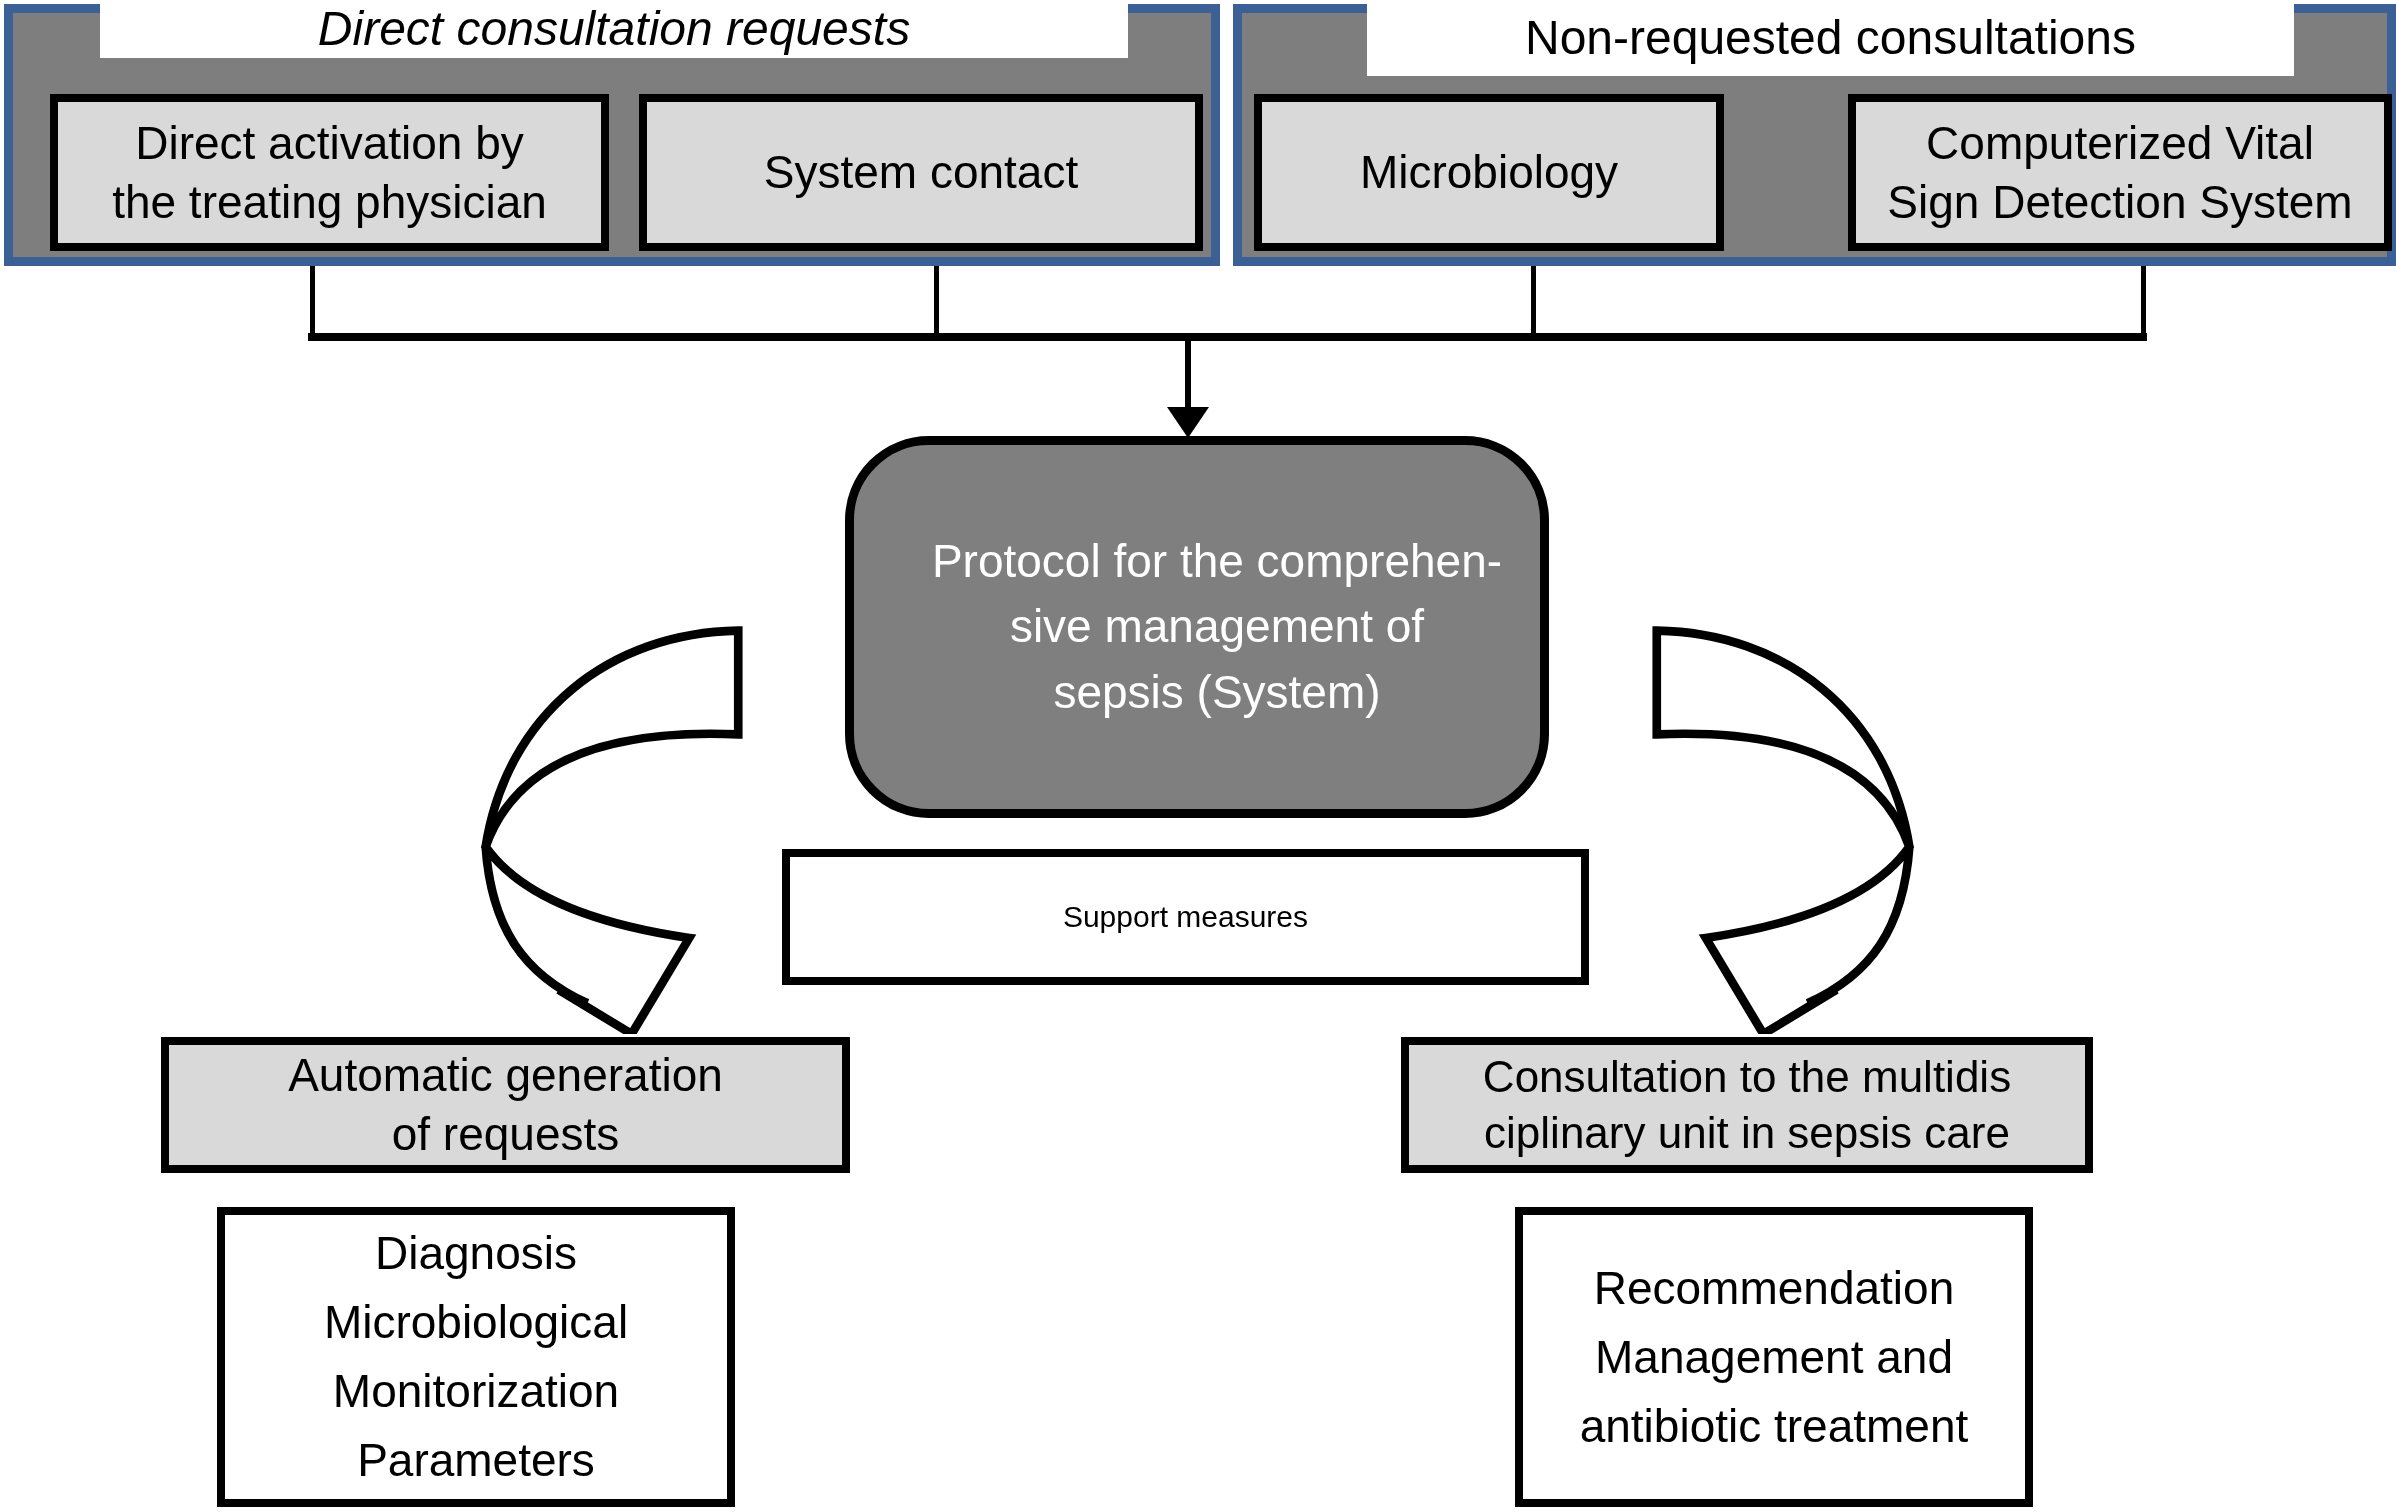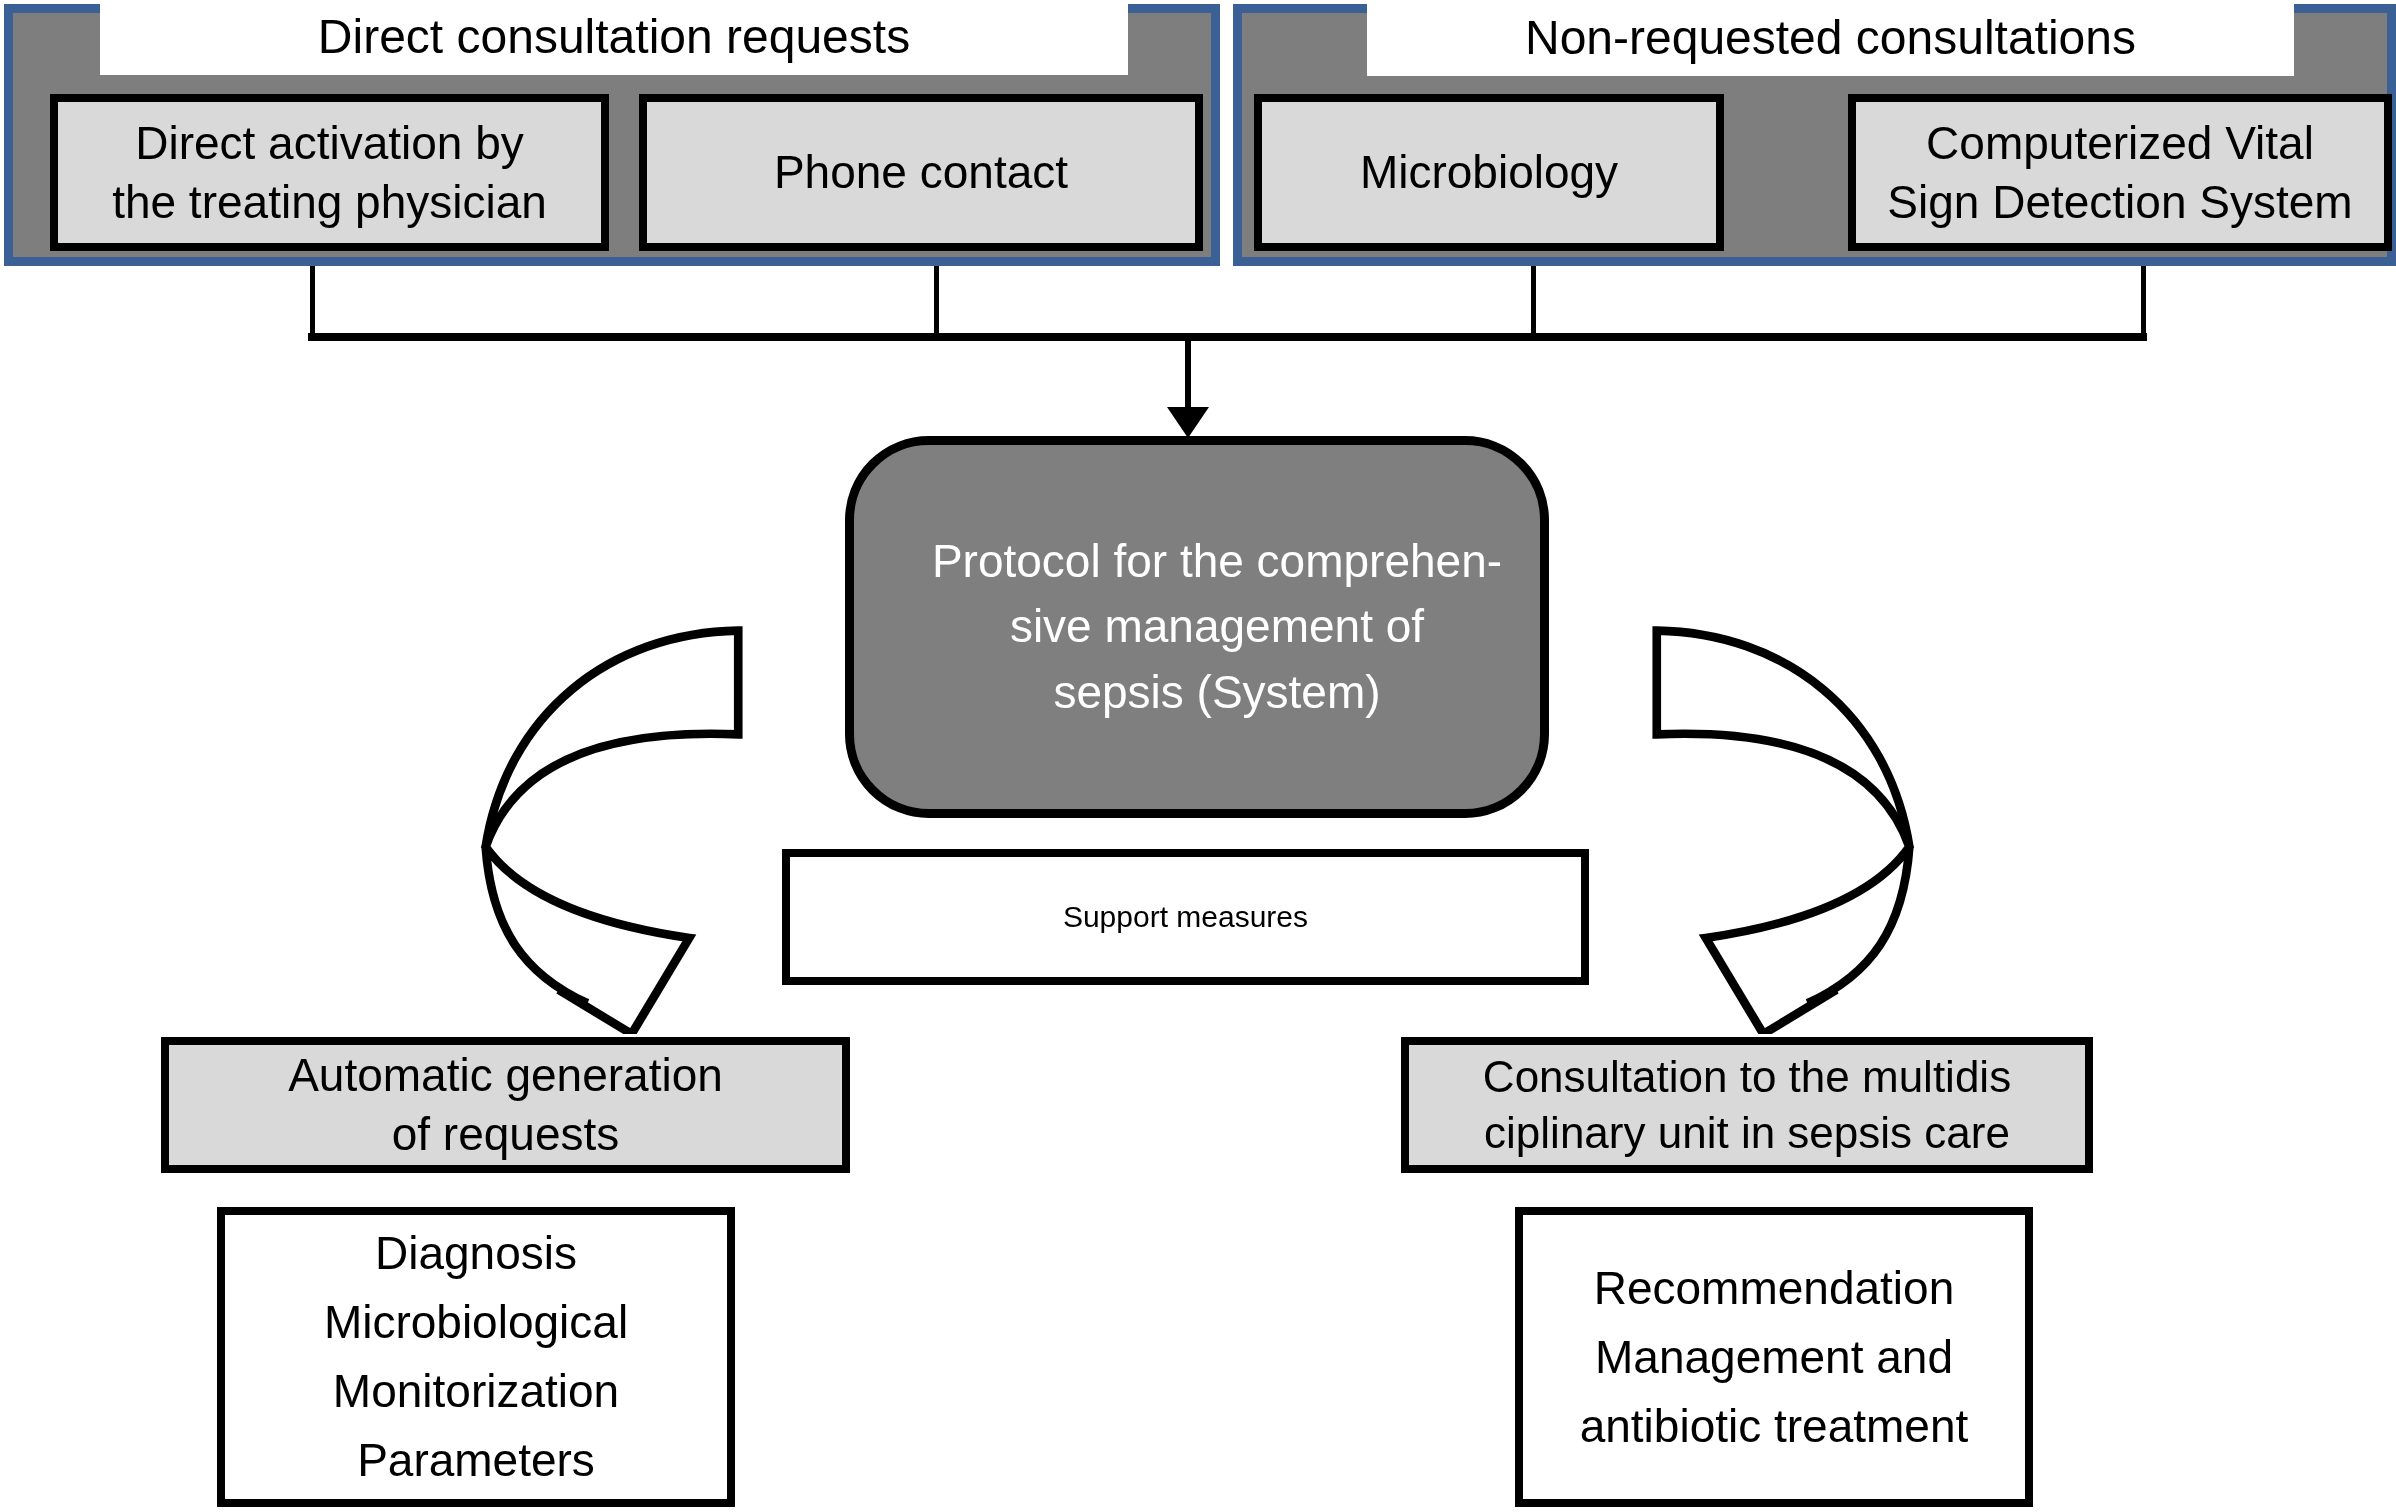--- a/index.html
+++ b/index.html
@@ -64,33 +64,33 @@
 </style>
 </head>
 <body>
 
 <div class="fig">
 
   <div class="abs panel" style="left:3.8px;top:3.8px;width:1216px;height:262px;"></div>
 
   <div class="abs panel" style="left:1233px;top:3.8px;width:1163px;height:262px;"></div>
 
-  <div class="abs titlebar" style="left:100px;top:0px;width:1028px;height:75px;">
+  <div class="abs titlebar" style="left:100px;top:0px;width:1028px;height:58px;font-style:italic;">
     <span>Direct consultation requests</span>
   </div>
   <div class="abs titlebar" style="left:1367px;top:0px;width:927px;height:76px;">
     <span>Non-requested consultations</span>
   </div>
 
   <div class="abs graybox" style="left:50px;top:94px;width:559px;height:157px;">
     <span class="tline">Direct activation by</span>
     <span class="tline">the treating physician</span>
   </div>
   <div class="abs graybox" style="left:639px;top:94px;width:564px;height:157px;">
-    <span class="tline">Phone contact</span>
+    <span class="tline">System contact</span>
   </div>
 
   <div class="abs graybox" style="left:1254px;top:94px;width:470px;height:157px;">
     <span class="tline">Microbiology</span>
   </div>
   <div class="abs graybox" style="left:1848px;top:94px;width:544px;height:157px;">
     <span class="tline">Computerized Vital</span>
     <span class="tline">Sign Detection System</span>
   </div>
 

